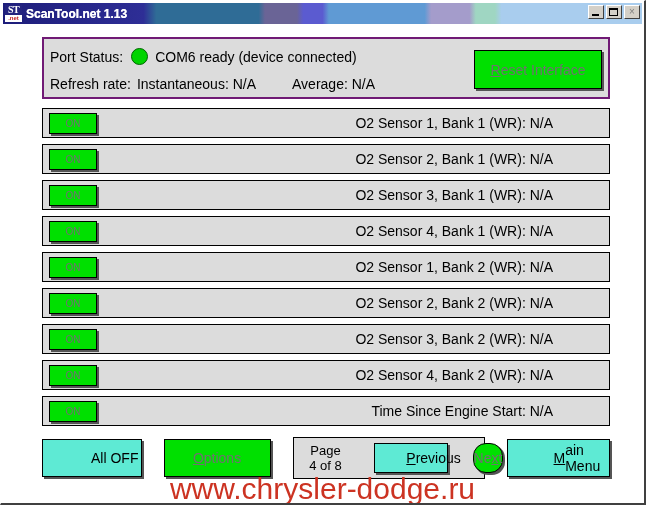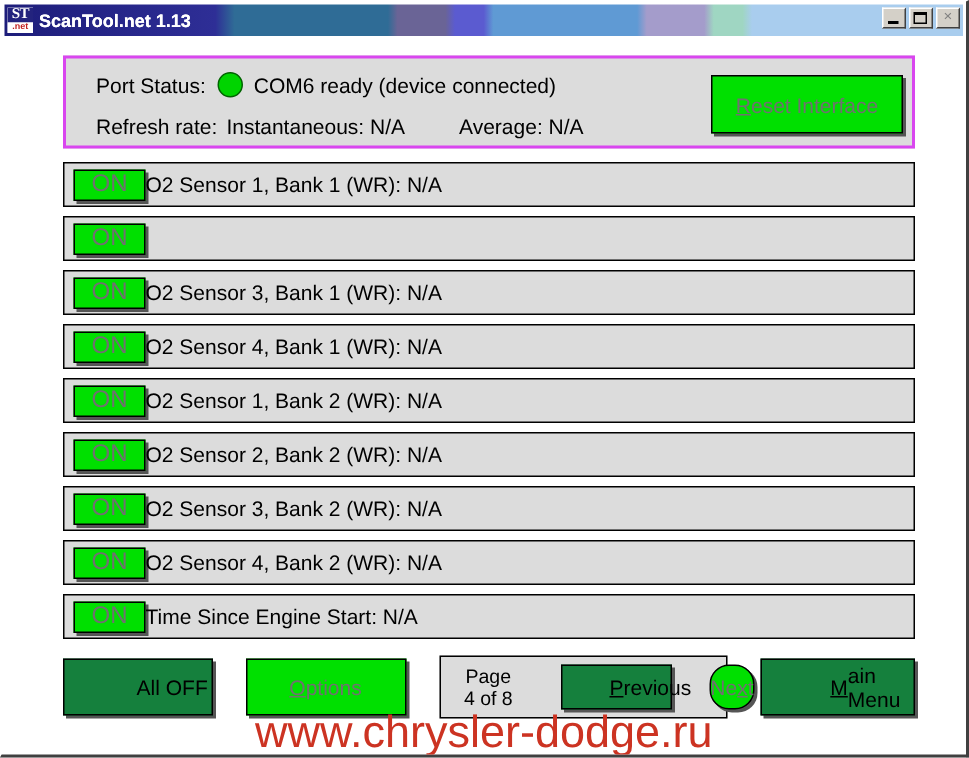--- a/index.html
+++ b/index.html
@@ -137,22 +137,22 @@
 
   
   #status-panel {
     position: absolute;
     left: 39px;
     top: 11px;
     width: 568px;
     height: 62px;
     box-sizing: border-box;
     background: #dcdcdc;
-    border: 2px solid #d946ef;
-    padding: 4px 20px;
+    border: 2px solid #701a75;
+    padding: 4px 6px;
     text-align: center;
   }
   .status-line {
     display: flex;
     align-items: center;
     height: 27px;
     font-size: 14px;
     color: #000000;
     white-space: nowrap;
   }
@@ -206,30 +206,30 @@
   }
   .on-btn {
     width: 48px;
     height: 21px;
     margin-left: 6px;
     background: #00e000;
     border: 1px solid #000000;
     box-shadow: 2px 2px 0 #555555;
     box-sizing: border-box;
     color: #707070;
-    font-size: 16px;
+    font-size: 10px;
     display: flex;
     align-items: center;
     justify-content: center;
     flex: 0 0 auto;
     cursor: default;
   }
   .row-label {
     flex: 1 1 auto;
-    text-align: left;
+    text-align: right;
     font-size: 14px;
     color: #000000;
     padding-right: 56px;
     white-space: nowrap;
   }
 
   
   #bottom-bar {
     position: absolute;
     left: 39px;
@@ -243,21 +243,21 @@
     border: 1px solid #000000;
     box-shadow: 2px 2px 0 #555555;
     box-sizing: border-box;
     display: flex;
     align-items: center;
     justify-content: center;
     font-size: 14px;
     height: 38px;
     cursor: default;
   }
-  .btn.gold { background: #15803d; color: #000000; padding-left: 46px; }
+  .btn.gold { background: #5eead4; color: #000000; padding-left: 46px; }
   .btn.green { background: #00e000; color: #707070; }
 
   #all-off-button { width: 100px; }
   #options-button { width: 108px; margin-left: 22px; }
 
   #page-panel {
     margin-left: 22px;
     width: 192px;
     height: 42px;
     background: #dcdcdc;
@@ -350,20 +350,21 @@
         <div class="sensor-row">
           <div class="on-btn">
             <span>ON</span>
           </div>
           <div class="row-label">O2 Sensor 1, Bank 1 (WR): N/A</div>
         </div>
         <div class="sensor-row">
           <div class="on-btn">
             <span>ON</span>
           </div>
+          <div class="row-label">O2 Sensor 2, Bank 1 (WR): N/A</div>
         </div>
         <div class="sensor-row">
           <div class="on-btn">
             <span>ON</span>
           </div>
           <div class="row-label">O2 Sensor 3, Bank 1 (WR): N/A</div>
         </div>
         <div class="sensor-row">
           <div class="on-btn">
             <span>ON</span>

